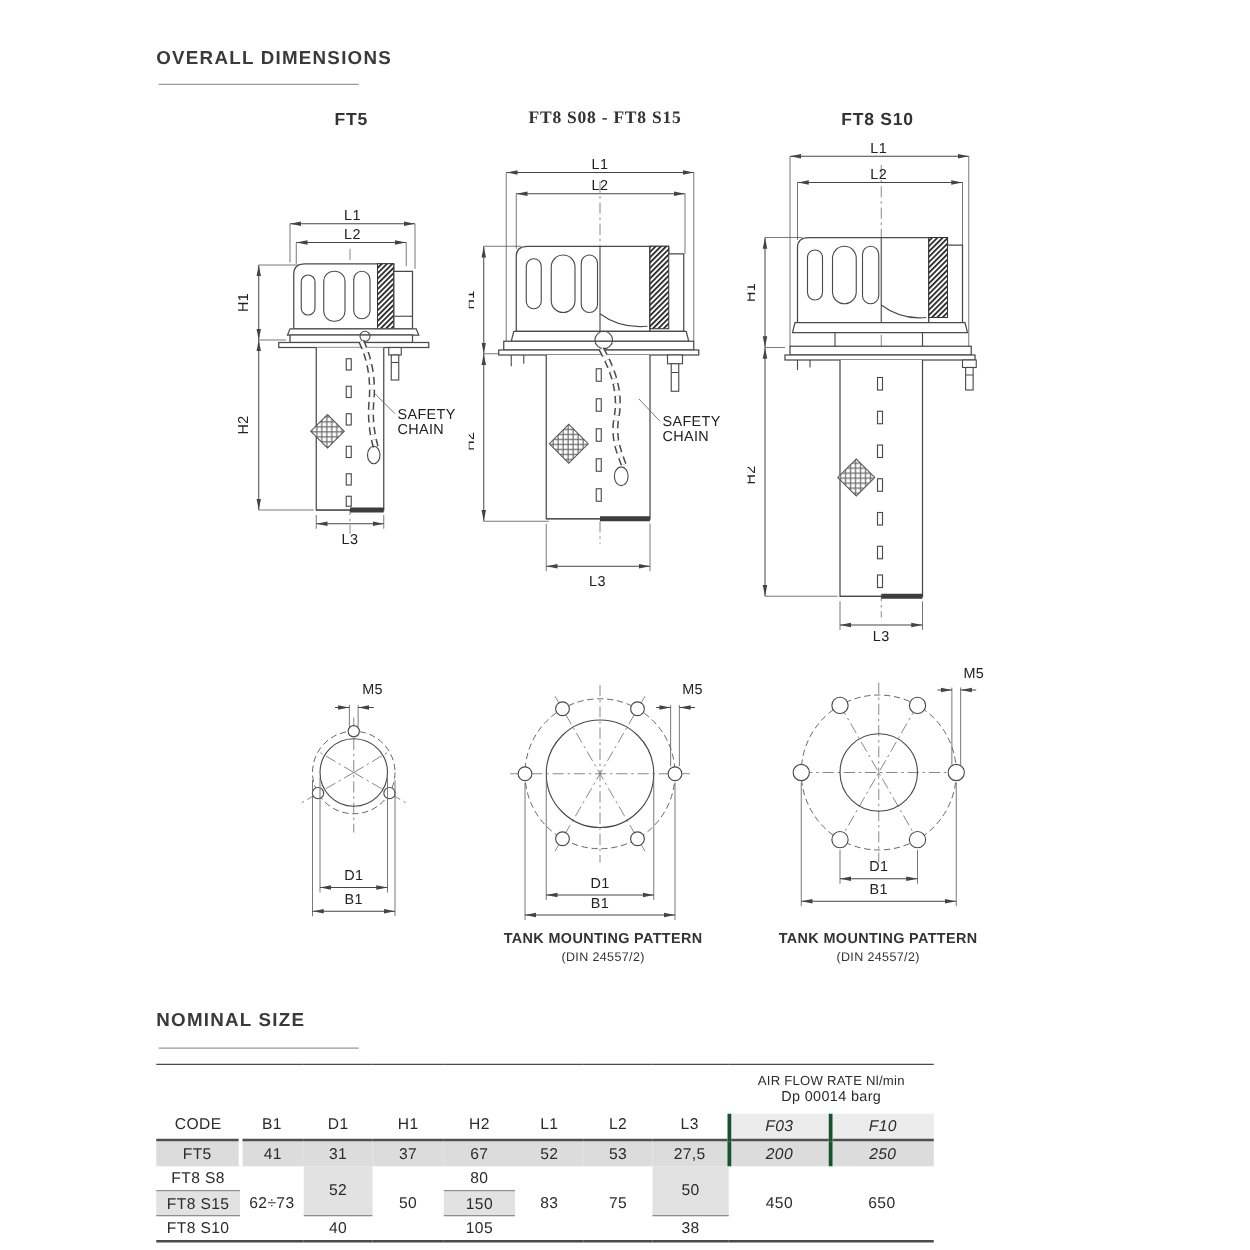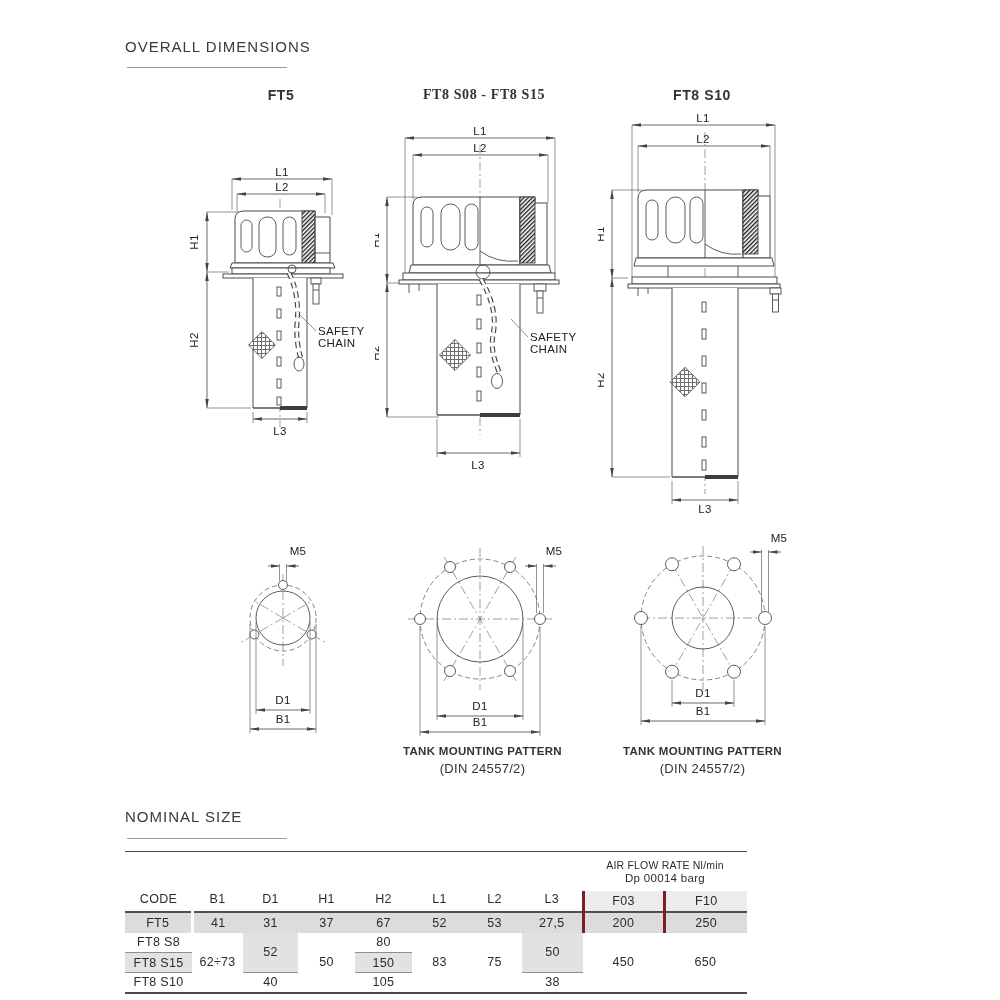--- a/index.html
+++ b/index.html
@@ -2,26 +2,26 @@
 <html><head>
 <meta charset="utf-8">
 <style>
   html,body { margin:0; padding:0; }
   body {
     width:1000px; height:1000px; position:relative; background:#fff;
     font-family:"Liberation Sans", sans-serif; color:#2c2c2c;
     letter-spacing:0.3px; overflow:hidden;
   }
   .abs { position:absolute; }
-  .section-title { font-size:15px; font-weight:normal; color:#3a3a3a; letter-spacing:1px; }
+  .section-title { font-size:15px; font-weight:bold; color:#3a3a3a; letter-spacing:1px; }
   .rule { height:1px; background:#9a9a9a; }
   .draw-title { font-size:14px; font-weight:bold; color:#333; text-align:center; letter-spacing:0.6px; }
   .mount-caption { text-align:center; line-height:1.35; }
   .mount-caption .c1 { font-size:11.5px; font-weight:bold; color:#333; }
-  .mount-caption .c2 { font-size:13px; color:#333; }
+  .mount-caption .c2 { font-size:10px; color:#333; }
 
   
   svg text.dim { font-family:"Liberation Sans", sans-serif; font-size:11.5px; fill:#222; letter-spacing:0.3px; }
   .out   { fill:#fff; stroke:#4a4a4a; stroke-width:1; }
   .thin  { fill:none; stroke:#4a4a4a; stroke-width:0.9; }
   .thin2 { fill:#fff; stroke:#4a4a4a; stroke-width:0.9; }
   .dl    { stroke:#444; stroke-width:0.8; }
   .ext   { stroke:#666; stroke-width:0.7; }
   .cl    { stroke:#777; stroke-width:0.7; stroke-dasharray:9 3 2 3; fill:none; }
   .dsh   { stroke:#666; stroke-width:0.8; stroke-dasharray:5 3; fill:none; }
@@ -34,21 +34,21 @@
     border-top:1px solid #4a4a4a; border-bottom:2px solid #4a4a4a; font-size:12.5px; }
   table.spec th, table.spec td { padding:0; text-align:center; font-weight:normal; color:#2b2b2b; }
   table.spec th { vertical-align:bottom; padding-bottom:5px; font-size:12.5px; }
   tr.hrow2 td { height:20px; }
   .hline { border-bottom:2px solid #4f4f4f; }
   .sh-light { background:#ececec; }
   .sh-mid   { background:#dcdcdc; }
   .sh-cell  { background:#e2e2e2; }
   .bline { border-bottom:1px solid #8f8f8f; }
   .gapR { border-right:3px solid #fff; }
-  .gapL { border-left:3px solid #7f1d1d; }
+  .gapL { border-left:3px solid #14532d;font-style:italic; }
   .airflow1 { font-size:10.5px; letter-spacing:0.2px; }
   .airflow2 { font-size:11.5px; margin-top:1px; }
 </style>
 </head>
 <body>
 
 <svg width="0" height="0" style="position:absolute" aria-hidden="true">
   <defs>
     <marker id="mA" viewBox="0 0 10 10" refX="10" refY="5" markerWidth="9" markerHeight="9" orient="auto-start-reverse" markerUnits="userSpaceOnUse">
       <path d="M0,3 L10,5 L0,7 Z" fill="#444"></path>

